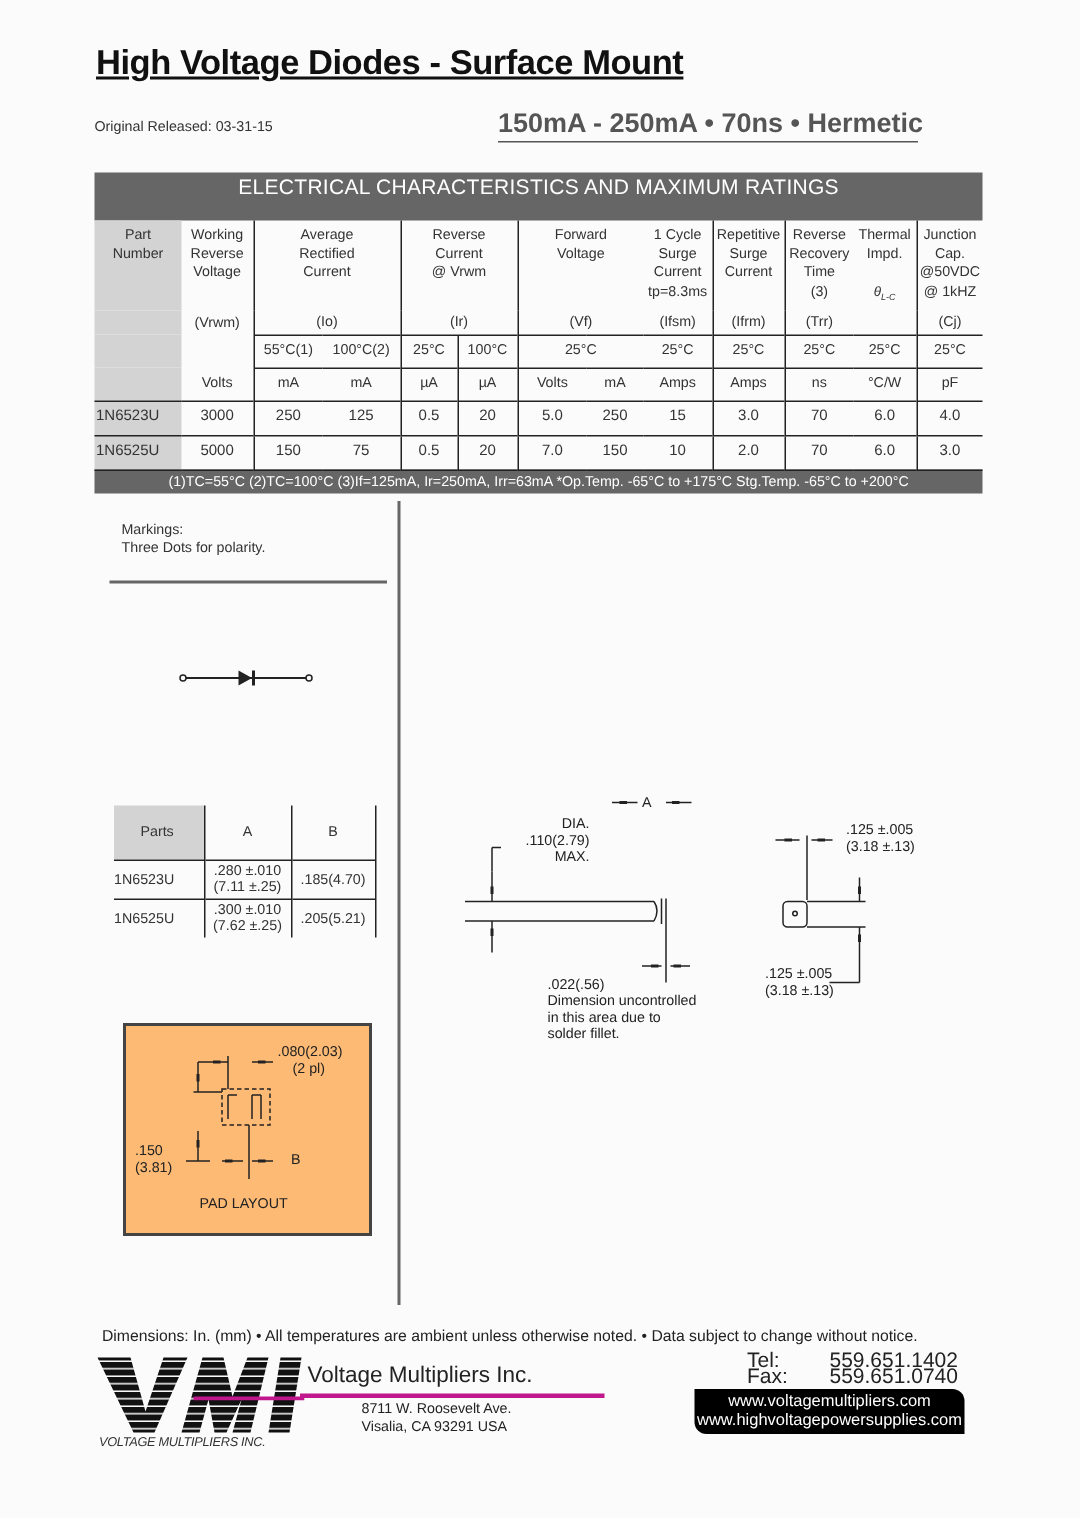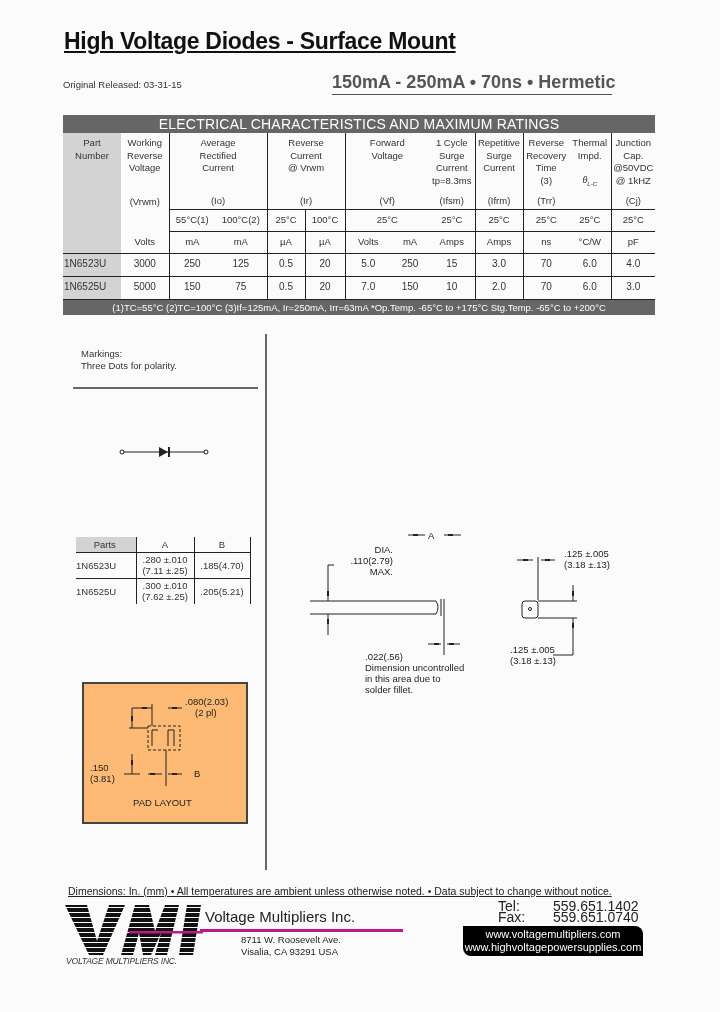--- a/index.html
+++ b/index.html
@@ -8,51 +8,51 @@
   .abs { position: absolute; }
 
   
   .title { left: 64px; top: 28px; font-size: 23px; font-weight: bold; color: #111; letter-spacing: -0.3px; text-decoration: underline; text-decoration-thickness: 2px; text-underline-offset: 2px; white-space: nowrap; }
   .released { left: 63px; top: 79px; font-size: 9.5px; color: #333; }
   .subtitle { left: 332px; top: 72px; font-size: 18px; font-weight: bold; color: #555; white-space: nowrap; border-bottom: 1.5px solid #555; padding-bottom: 1px; width: 280px; }
 
   
   .spec { left: 63px; top: 115px; width: 592px; border-collapse: collapse; font-size: 9.5px; color: #333; table-layout: fixed; }
   .spec td, .spec th { font-weight: normal; text-align: center; vertical-align: top; line-height: 12.5px; padding: 0; }
-  .spec .banner th { background: #666; color: #fff; font-size: 14px; height: 18px; line-height: 18px; letter-spacing: 0.2px; }
+  .spec .banner th { background: #666; color: #fff; font-size: 14px; height: 32px; line-height: 18px; letter-spacing: 0.2px; }
   .spec .hdr td { height: 60px; padding-top: 4px; }
   .spec .sym td { height: 16px; vertical-align: bottom; padding-bottom: 1px; }
   .spec .temp td { height: 22px; vertical-align: middle; border-top: 1px solid #222; }
   .spec .unit td { height: 22px; vertical-align: middle; border-top: 1px solid #222; }
   .spec .row td { height: 23px; vertical-align: middle; border-top: 1px solid #222; font-size: 10px; }
   .spec .gray { background: #d3d3d3; }
   .spec .pn { text-align: left; padding-left: 1px; }
   .spec .vl { border-left: 1px solid #222; }
   .spec .foot td { background: #666; color: #fff; height: 15px; line-height: 15px; font-size: 9.5px; border-top: 1px solid #222; }
   .theta { font-style: italic; font-size: 9px; }
   .theta sub { font-size: 6px; }
 
   
   .vdivider { left: 265px; top: 334px; width: 1.5px; height: 536px; background: #666; }
   .markings { left: 81px; top: 348px; font-size: 9.5px; line-height: 12px; color: #333; }
   .hline { left: 73px; top: 387px; width: 185px; height: 1.5px; background: #666; }
 
   .parts { left: 76px; top: 537px; border-collapse: collapse; font-size: 9.5px; color: #333; }
   .parts td { height: 26px; vertical-align: middle; text-align: center; line-height: 11px; border-top: 1px solid #222; padding: 0 2px; }
-  .parts tr:first-child td { height: 15px; border-top: none; }
+  .parts tr:first-child td { height: 36px; border-top: none; }
   .parts .p0 { width: 60px; text-align: left; padding-left: 0; background: transparent; }
   .parts .ph { background: #d3d3d3; text-align: center; }
   .parts .c1 { width: 58px; border-left: 1px solid #222; }
   .parts .c2 { width: 56px; border-left: 1px solid #222; border-right: 1px solid #222; }
 
   .padbox { left: 82px; top: 682px; width: 166px; height: 142px; border: 2.5px solid #444; background: #fdba74; }
   .drawtxt { font-size: 9.5px; color: #222; line-height: 11px; white-space: nowrap; }
 
   
-  .foot-note { left: 68px; top: 885px; font-size: 10.5px; color: #222; white-space: nowrap; text-decoration: underline; }
+  .foot-note { left: 68px; top: 885px; font-size: 10.5px; color: #222; white-space: nowrap; }
   .company { left: 205px; top: 908px; font-size: 15px; color: #222; white-space: nowrap; }
   .magline { left: 200px; top: 929px; width: 203px; height: 2.5px; background: #c0178c; }
   .addr { left: 241px; top: 934px; font-size: 9.5px; line-height: 12px; color: #222; }
   .contact { left: 498px; top: 901px; font-size: 14px; line-height: 11px; color: #222; }
   .contact .lbl { display: inline-block; width: 55px; }
   .webbox { left: 463px; top: 926px; width: 180px; height: 30px; background: #000000; border-radius: 0 8px 0 8px; color: #fff; font-size: 11px; line-height: 13px; text-align: center; padding-top: 2px; }
   .logo-sub { left: 66px; top: 956px; font-size: 8.5px; font-style: italic; color: #333; white-space: nowrap; letter-spacing: -0.2px; }
 </style>
 </head>
 <body>

